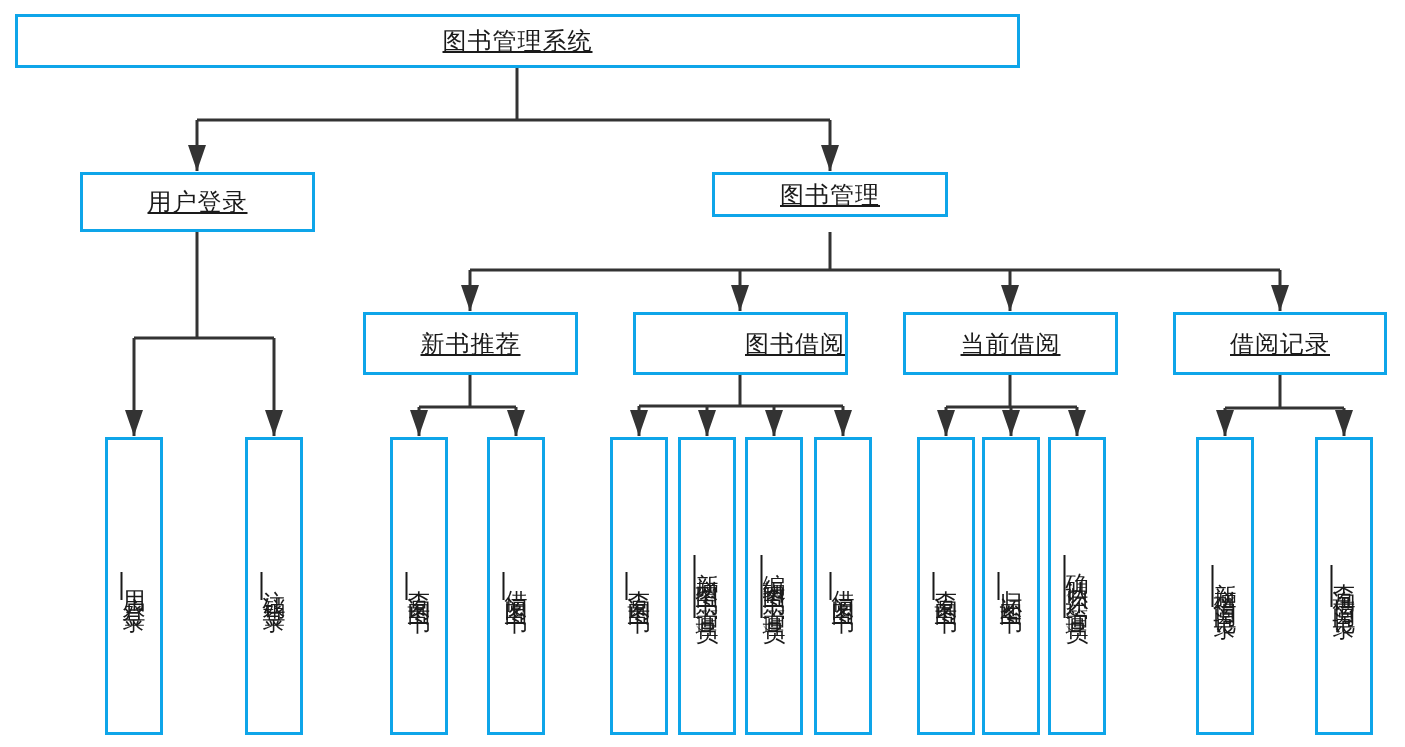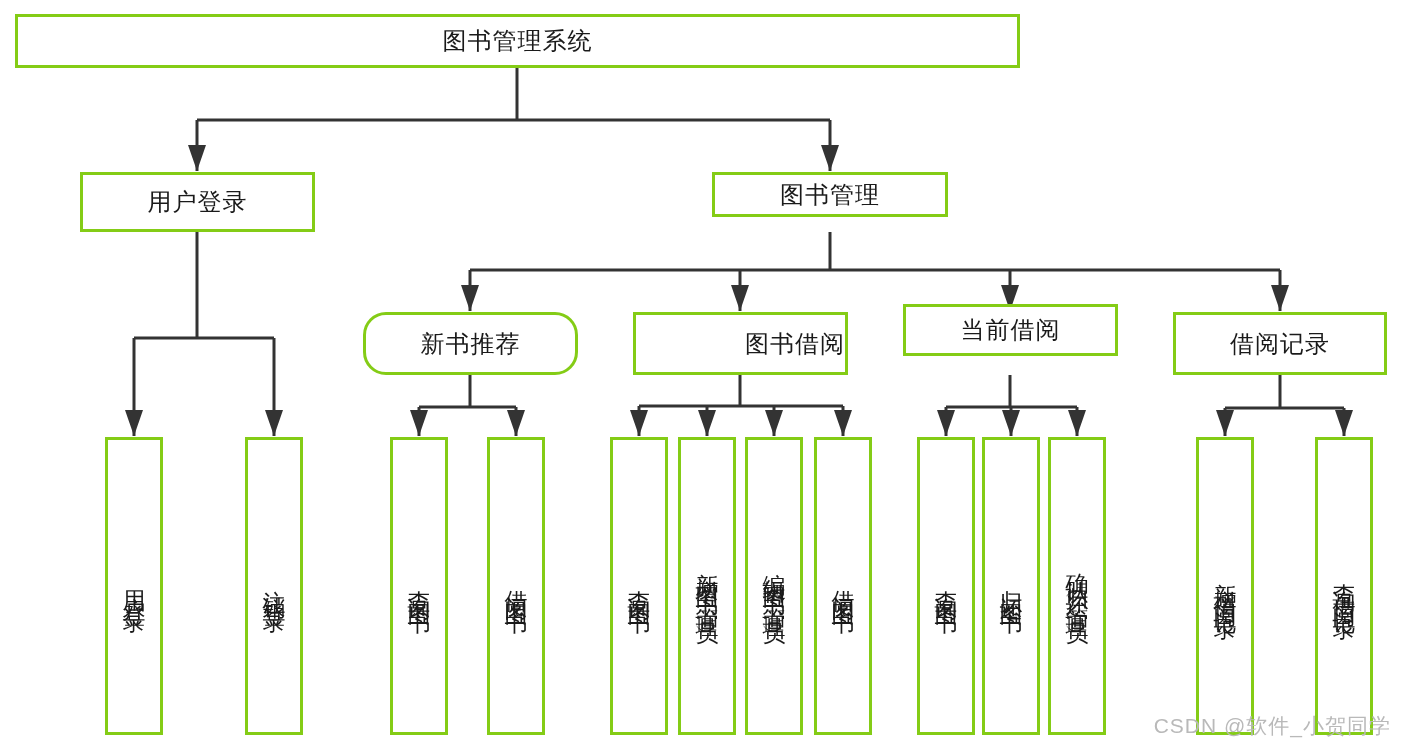--- a/index.html
+++ b/index.html
@@ -19,25 +19,26 @@
     position: absolute;
     left: 0;
     top: 0;
     width: 1405px;
     height: 747px;
   }
   .node {
     position: absolute;
     box-sizing: border-box;
     background: #ffffff;
-    border: 3px solid #84cc16;
+    border: 3px solid #0ea5e9;
     display: flex;
     align-items: center;
     justify-content: center;
     color: #1a1a1a;
+    text-decoration: underline;
   }
   .hlabel {
     font-size: 24px;
     letter-spacing: 1px;
     white-space: nowrap;
   }
   .vnode {
     top: 437px;
     width: 58px;
     height: 298px;
@@ -56,23 +57,23 @@
     top: 712px;
     font-size: 21px;
     color: #b9b9b9;
     letter-spacing: 1px;
     white-space: nowrap;
   }
   
   #n-root  { left: 15px;   top: 14px;  width: 1005px; height: 54px; }
   #n-login { left: 80px;   top: 172px; width: 235px;  height: 60px; }
   #n-mgmt  { left: 712px;  top: 172px; width: 236px;  height: 45px; }
-  #n-rec   { left: 363px;  top: 312px; width: 215px;  height: 63px; border-radius: 23px; }
+  #n-rec   { left: 363px;  top: 312px; width: 215px;  height: 63px; }
   #n-bor   { left: 633px;  top: 312px; width: 215px;  height: 63px; justify-content: flex-end; }
-  #n-cur   { left: 903px;  top: 304px; width: 215px;  height: 52px; }
+  #n-cur   { left: 903px;  top: 312px; width: 215px;  height: 63px; }
   #n-hist  { left: 1173px; top: 312px; width: 214px;  height: 63px; }
   #n-a1 { left: 105px; }
   #n-a2 { left: 245px; }
   #n-b1 { left: 390px; }
   #n-b2 { left: 487px; }
   #n-c1 { left: 610px; }
   #n-c2 { left: 678px; }
   #n-c3 { left: 745px; }
   #n-c4 { left: 814px; }
   #n-d1 { left: 917px; }
@@ -197,15 +198,14 @@
     <span class="vlabel">确认归还（管理员）</span>
   </div>
 
   <div class="node vnode" id="n-e1">
     <span class="vlabel">新增借阅记录</span>
   </div>
   <div class="node vnode" id="n-e2">
     <span class="vlabel">查询借阅记录</span>
   </div>
 
-  <div class="watermark">CSDN @软件_小贺同学</div>
 
 </div>
 
 </body></html>

